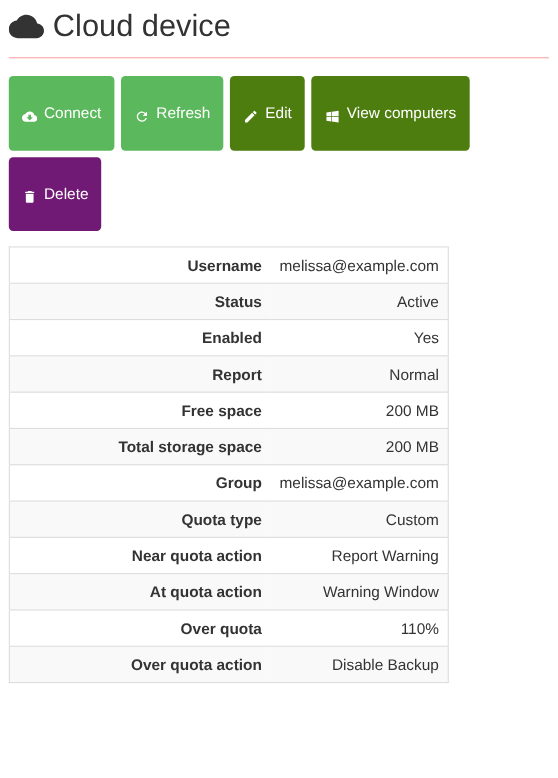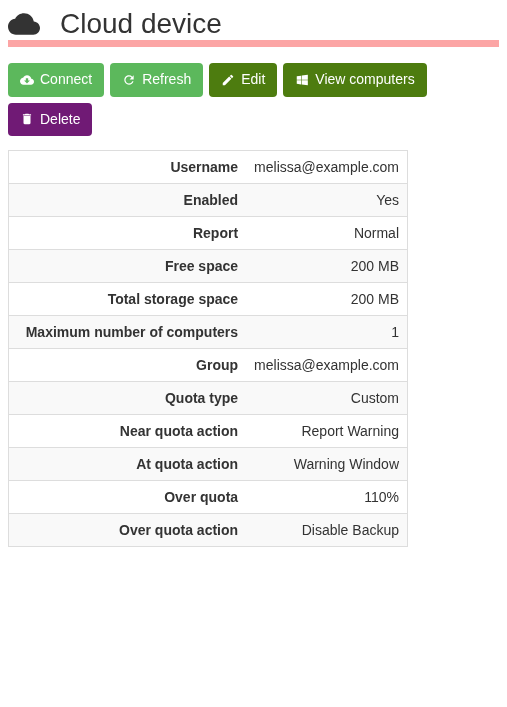--- a/index.html
+++ b/index.html
@@ -11,46 +11,46 @@
       font-family: "Helvetica Neue", Helvetica, Arial, sans-serif;
       font-size: 14px;
       color: #333;
       background: #fff;
       width: 507px;
       padding: 8px;
     }
     .page-header {
       display: flex;
       align-items: center;
-      gap: 20px;
-      padding-bottom: 0;
-      border-bottom: 7px solid #fca5a5;
+      gap: 8px;
+      padding-bottom: 12px;
+      border-bottom: 1px solid #fca5a5;
       margin-bottom: 16px;
     }
     .page-header h1 {
       font-size: 28px;
       font-weight: 500;
       color: #333;
     }
     .cloud-icon {
       width: 32px;
       height: 32px;
       fill: #333;
     }
     .toolbar {
       display: flex;
       gap: 6px;
       margin-bottom: 14px;
       flex-wrap: wrap;
     }
     .btn {
       display: inline-flex;
-      align-items: center;
+      align-items: flex-end;
       gap: 6px;
-      padding: 7px 12px;
+      padding: 24px 12px;
       font-size: 14px;
       border: none;
       border-radius: 4px;
       color: #fff;
       cursor: pointer;
       line-height: 1.4;
     }
     .btn svg {
       width: 14px;
       height: 14px;
@@ -131,38 +131,38 @@
   </button>
 </div>
 
 <table class="details-table">
   <tbody>
       <tr>
         <th>Username</th>
         <td>melissa@example.com</td>
       </tr>
       <tr>
+        <th>Status</th>
+        <td>Active</td>
+      </tr>
+      <tr>
         <th>Enabled</th>
         <td>Yes</td>
       </tr>
       <tr>
         <th>Report</th>
         <td>Normal</td>
       </tr>
       <tr>
         <th>Free space</th>
         <td>200 MB</td>
       </tr>
       <tr>
         <th>Total storage space</th>
         <td>200 MB</td>
-      </tr>
-      <tr>
-        <th>Maximum number of computers</th>
-        <td>1</td>
       </tr>
       <tr>
         <th>Group</th>
         <td>melissa@example.com</td>
       </tr>
       <tr>
         <th>Quota type</th>
         <td>Custom</td>
       </tr>
       <tr>

